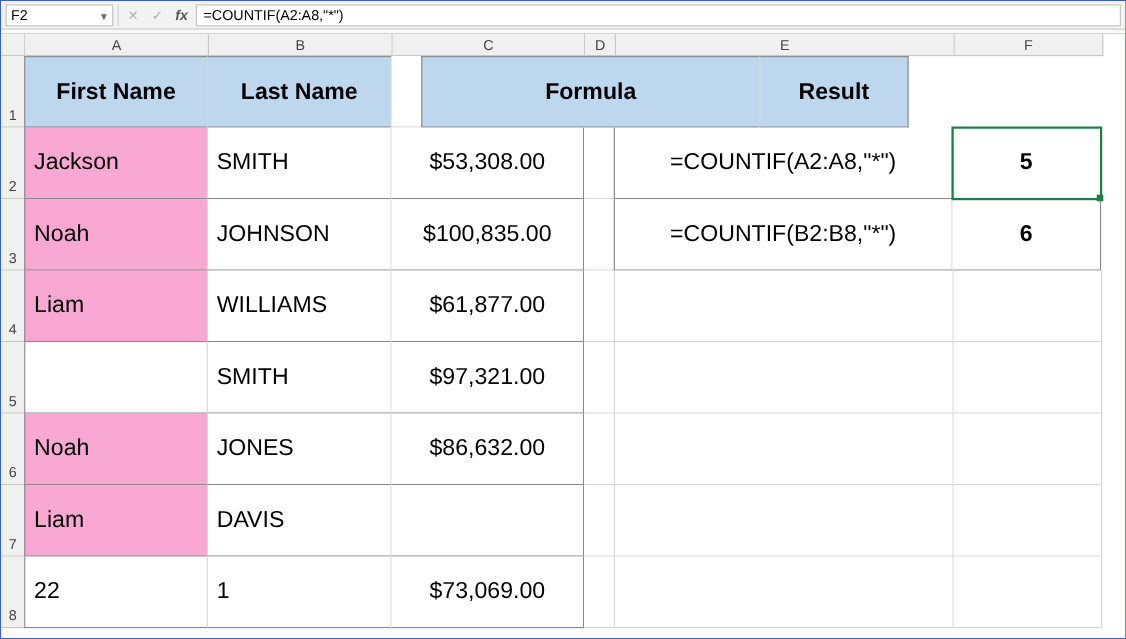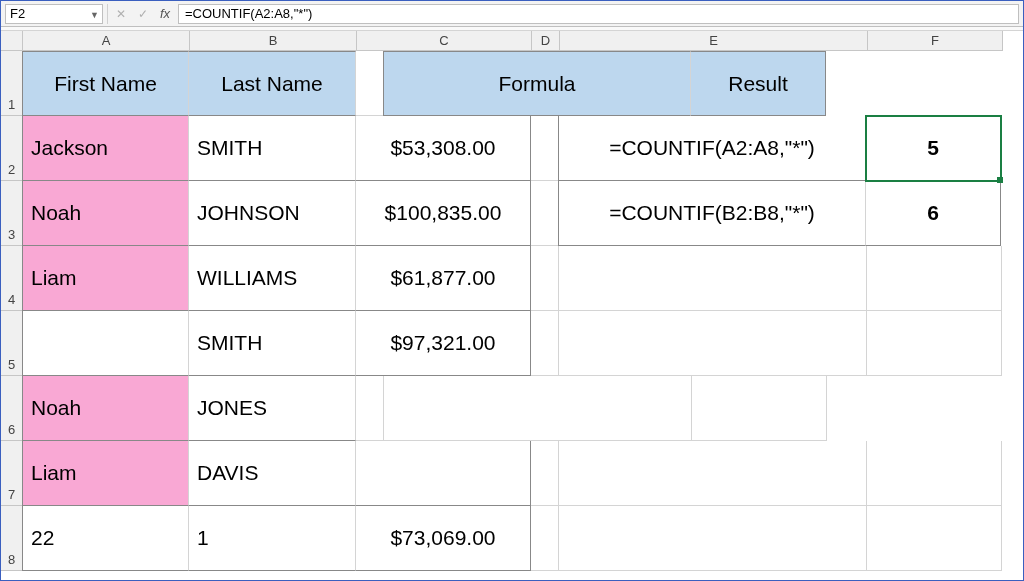--- a/index.html
+++ b/index.html
@@ -38,21 +38,21 @@
     top: 5px;
     font-size: 9px;
     color: #666;
   }
   .divider-v { width:1px; background:#d0d0d0; height:20px; }
   .fb-icon {
     width: 18px; height:18px;
     display:flex; align-items:center; justify-content:center;
     color:#b0b0b0; font-size:12px;
   }
-  .fx-label { font-style: italic; font-size: 13px; color:#555; }
+  .fx-label { font-style: italic; font-size: 13px; color:#555;font-weight:bold; }
   .formula-input {
     flex: 1;
     height: 20px;
     background: #fff;
     border: 1px solid #bfbfbf;
     font-size: 13px;
     padding: 0 6px;
     display:flex; align-items:center;
   }
   .below-bar-line { height:4px; background:#f9f9f9; border-bottom:1px solid #d4d4d4; }
@@ -84,21 +84,21 @@
     display:flex; align-items:center;
     font-size:21px; padding:0 8px;
     background:#fff;
     position:relative;
   }
   .tbl-border-r { border-right:1px solid #888 !important; }
   .tbl-border-b { border-bottom:1px solid #888 !important; }
   .tbl-border-l { border-left:1px solid #888; margin-left:-1px; }
   .tbl-border-t { border-top:1px solid #888; }
   .hdr-cell {
-    background:#bdd7ee; font-weight:normal; justify-content:center;
+    background:#bdd7ee; font-weight:bold; justify-content:center;
   }
   .orange { background:#f9a8d4; }
   .center { justify-content:center; }
   .bold { font-weight:bold; }
   .selected-cell { outline:2px solid #1a7f43; outline-offset:-1px; z-index:2; }
   .fill-handle { position:absolute; right:-3px; bottom:-3px; width:6px; height:6px; background:#1a7f43; }
 </style>
 </head>
 <body>
 
@@ -179,20 +179,21 @@
       <div class="cell colC center tbl-border-r tbl-border-b">$97,321.00</div>
       <div class="cell colD"></div>
       <div class="cell colE"></div>
       <div class="cell colF"></div>
     </div>
 
     <div class="row">
       <div class="row-header">6</div>
       <div class="cell colA orange tbl-border-l tbl-border-b">Noah</div>
       <div class="cell colB tbl-border-b">JONES</div>
+      <div class="cell colC center tbl-border-r tbl-border-b">$86,632.00</div>
       <div class="cell colD"></div>
       <div class="cell colE"></div>
       <div class="cell colF"></div>
     </div>
 
     <div class="row">
       <div class="row-header">7</div>
       <div class="cell colA orange tbl-border-l tbl-border-b">Liam</div>
       <div class="cell colB tbl-border-b">DAVIS</div>
       <div class="cell colC center tbl-border-r tbl-border-b"></div>

